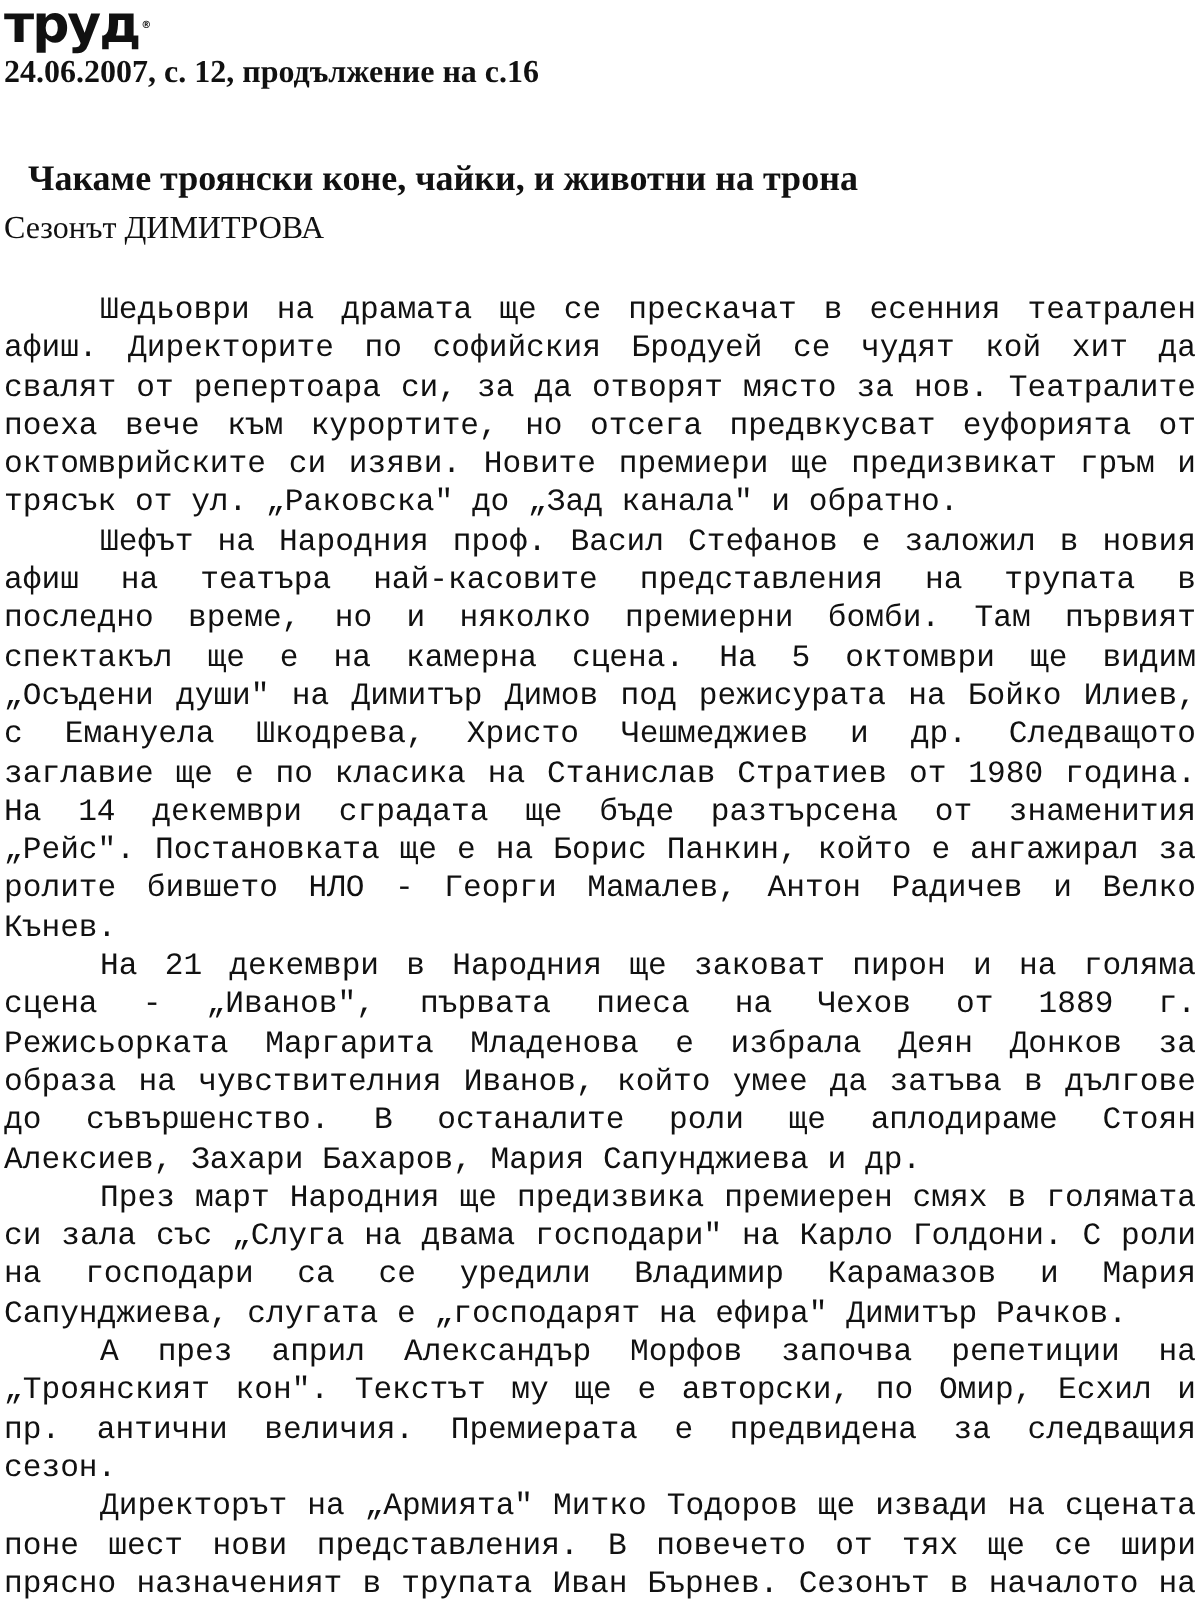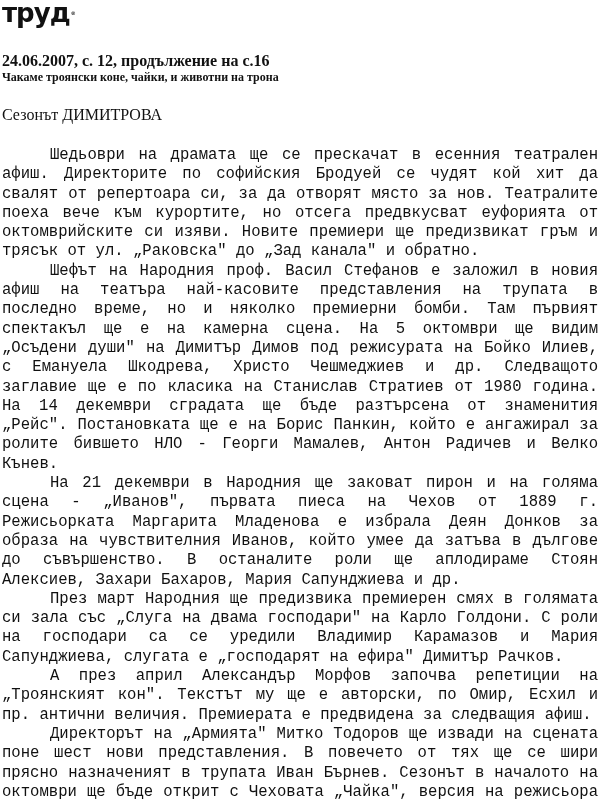--- a/index.html
+++ b/index.html
@@ -31,29 +31,28 @@
     vertical-align: bottom;
     margin-left: 1px;
   }
   .dateline {
     position: absolute;
     left: 2px;
     top: 27px;
     font-weight: bold;
     font-size: 16px;
     line-height: 20px;
-    margin-top: 24px;
   }
   .title {
     position: absolute;
     left: 2px;
     top: 66px;
-    margin: 0;
+    margin: 12px;
     font-weight: bold;
-    font-size: 12px;
+    font-size: 18px;
     line-height: 22px;
     text-align: right;
   }
   .author {
     position: absolute;
     left: 2px;
     top: 105px;
     font-size: 16px;
     line-height: 20px;
   }
@@ -81,15 +80,15 @@
 
 <h1 class="title">Чакаме троянски коне, чайки, и животни на трона</h1>
 
 <div class="author">Сезонът ДИМИТРОВА</div>
 
 <div class="body">
   <p>Шедьоври на драмата ще се прескачат в есенния театрален афиш. Директорите по софийския Бродуей се чудят кой хит да свалят от репертоара си, за да отворят място за нов. Театралите поеха вече към курортите, но отсега предвкусват еуфорията от октомврийските си изяви. Новите премиери ще предизвикат гръм и трясък от ул. „Раковска" до „Зад канала" и обратно.</p>
   <p>Шефът на Народния проф. Васил Стефанов е заложил в новия афиш на театъра най-касовите представления на трупата в последно време, но и няколко премиерни бомби. Там първият спектакъл ще е на камерна сцена. На 5 октомври ще видим „Осъдени души" на Димитър Димов под режисурата на Бойко Илиев, с Емануела Шкодрева, Христо Чешмеджиев и др. Следващото заглавие ще е по класика на Станислав Стратиев от 1980 година. На 14 декември сградата ще бъде разтърсена от знаменития „Рейс". Постановката ще е на Борис Панкин, който е ангажирал за ролите бившето НЛО - Георги Мамалев, Антон Радичев и Велко Кънев.</p>
   <p>На 21 декември в Народния ще заковат пирон и на голяма сцена - „Иванов", първата пиеса на Чехов от 1889 г. Режисьорката Маргарита Младенова е избрала Деян Донков за образа на чувствителния Иванов, който умее да затъва в дългове до съвършенство. В останалите роли ще аплодираме Стоян Алексиев, Захари Бахаров, Мария Сапунджиева и др.</p>
   <p>През март Народния ще предизвика премиерен смях в голямата си зала със „Слуга на двама господари" на Карло Голдони. С роли на господари са се уредили Владимир Карамазов и Мария Сапунджиева, слугата е „господарят на ефира" Димитър Рачков.</p>
-  <p>А през април Александър Морфов започва репетиции на „Троянският кон". Текстът му ще е авторски, по Омир, Есхил и пр. антични величия. Премиерата е предвидена за следващия афиш.</p>
+  <p>А през април Александър Морфов започва репетиции на „Троянският кон". Текстът му ще е авторски, по Омир, Есхил и пр. антични величия. Премиерата е предвидена за следващия сезон.</p>
   <p>Директорът на „Армията" Митко Тодоров ще извади на сцената поне шест нови представления. В повечето от тях ще се шири прясно назначеният в трупата Иван Бърнев. Сезонът в началото на октомври ще бъде открит с Чеховата „Чайка", версия на режисьора Крикор Азарян. Там всички обичат някого, но не са обичани. Трепльов ще бъде Иван Радоев, Нина Заречная -Александра Сърчаджиева.</p>
 </div>
 
 </body></html>

